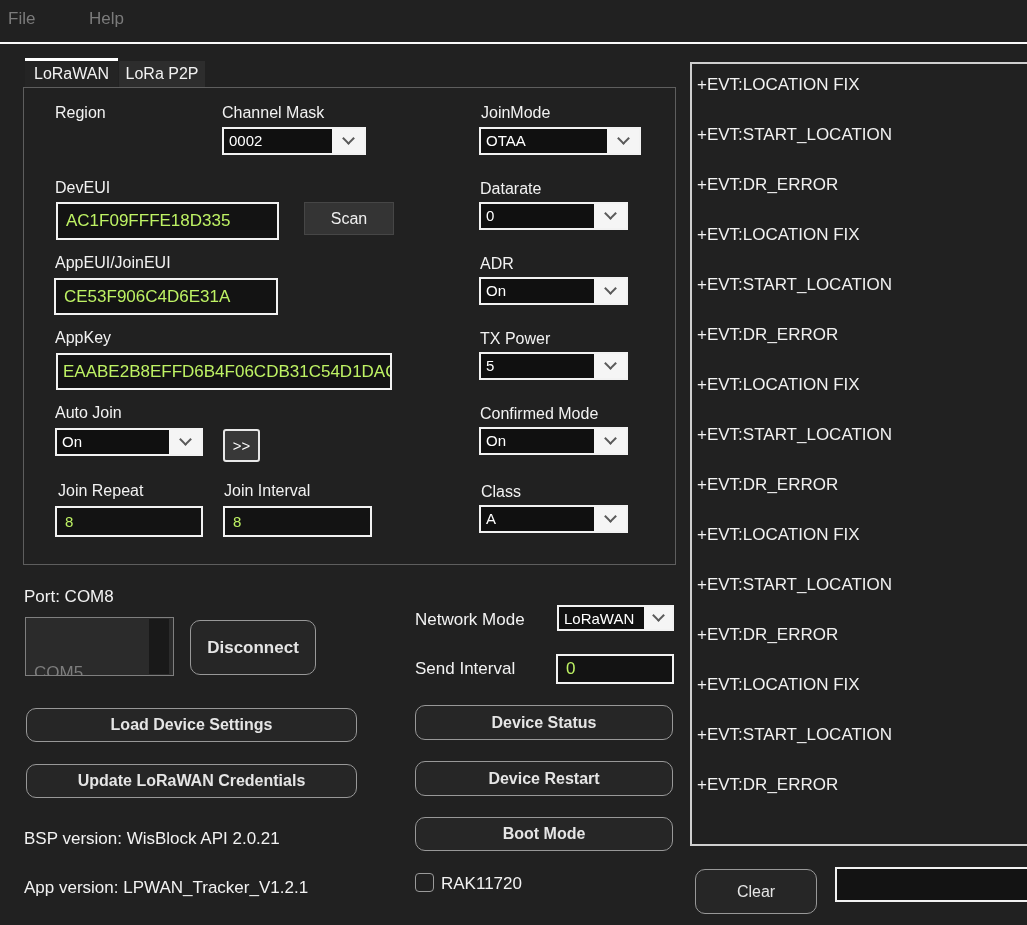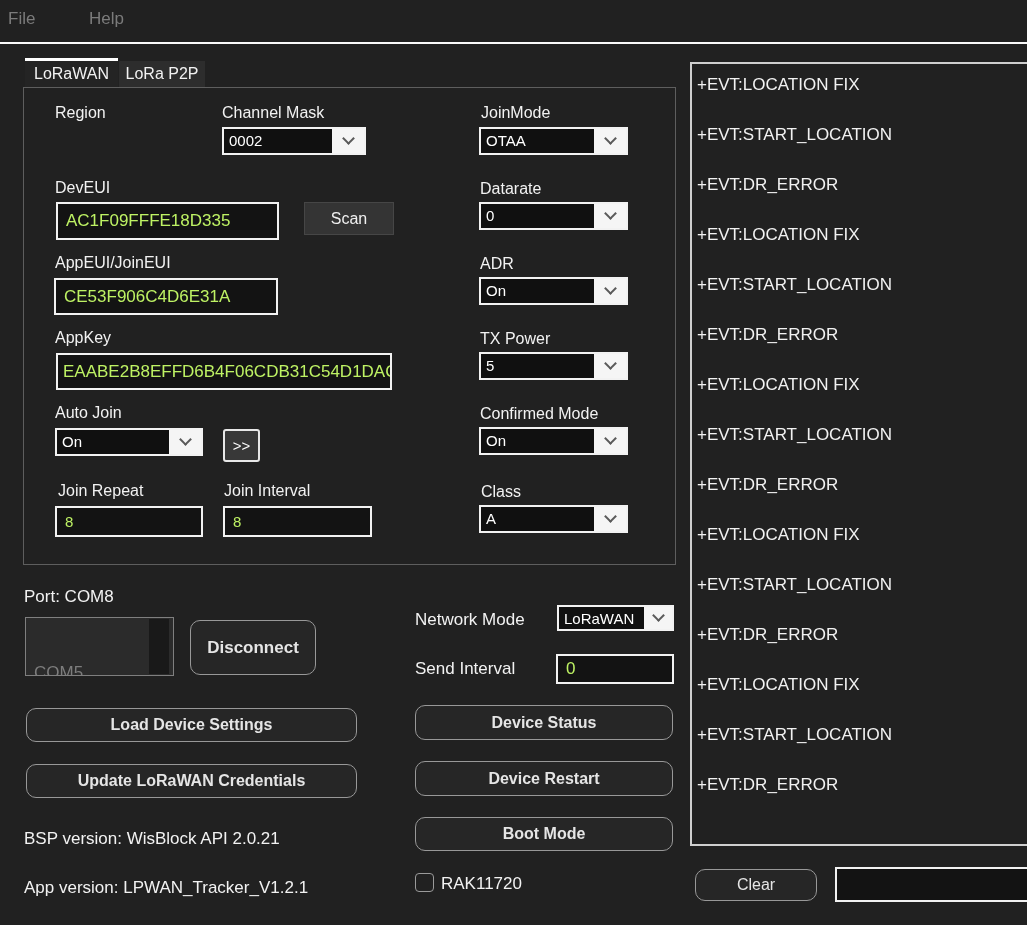--- a/index.html
+++ b/index.html
@@ -116,21 +116,21 @@
 
   <div class="abs lbl" style="left:222px; top:104px;">Channel Mask</div>
   <div class="abs combo" style="left:222px; top:127px; width:144px;">
     <span class="combo-value">0002</span>
     <span class="combo-arrow">
         <i class="chev"></i>
       </span>
   </div>
 
   <div class="abs lbl" style="left:481px; top:104px;">JoinMode</div>
-  <div class="abs combo" style="left:479px; top:127px; width:149px;">
+  <div class="abs combo" style="left:479px; top:127px; width:162px;">
     <span class="combo-value">OTAA</span>
     <span class="combo-arrow">
         <i class="chev"></i>
       </span>
   </div>
 
   <div class="abs lbl" style="left:55px; top:179px;">DevEUI</div>
   <input class="abs tbox" style="left: 56px; top: 202px; width: 223px; height: 38px;" value="AC1F09FFFE18D335">
   <button class="abs btn-flat" style="left:304px; top:202px; width:90px; height:33px;">Scan</button>
 
@@ -240,16 +240,16 @@
       <div class="log-item">+EVT:START_LOCATION</div>
       <div class="log-item">+EVT:DR_ERROR</div>
       <div class="log-item">+EVT:LOCATION FIX</div>
       <div class="log-item">+EVT:START_LOCATION</div>
       <div class="log-item">+EVT:DR_ERROR</div>
       <div class="log-item">+EVT:LOCATION FIX</div>
       <div class="log-item">+EVT:START_LOCATION</div>
       <div class="log-item">+EVT:DR_ERROR</div>
     </div>
 
-  <button class="abs btn-round btn-round-plain" style="left:695px; top:869px; width:122px; height:32px;">Clear</button>
+  <button class="abs btn-round btn-round-plain" style="left:695px; top:869px; width:122px; height:45px;">Clear</button>
   <input class="abs tbox" style="left: 835px; top: 867px; width: 200px; height: 35px;" value="">
 
 </div>
 
 </body></html>

